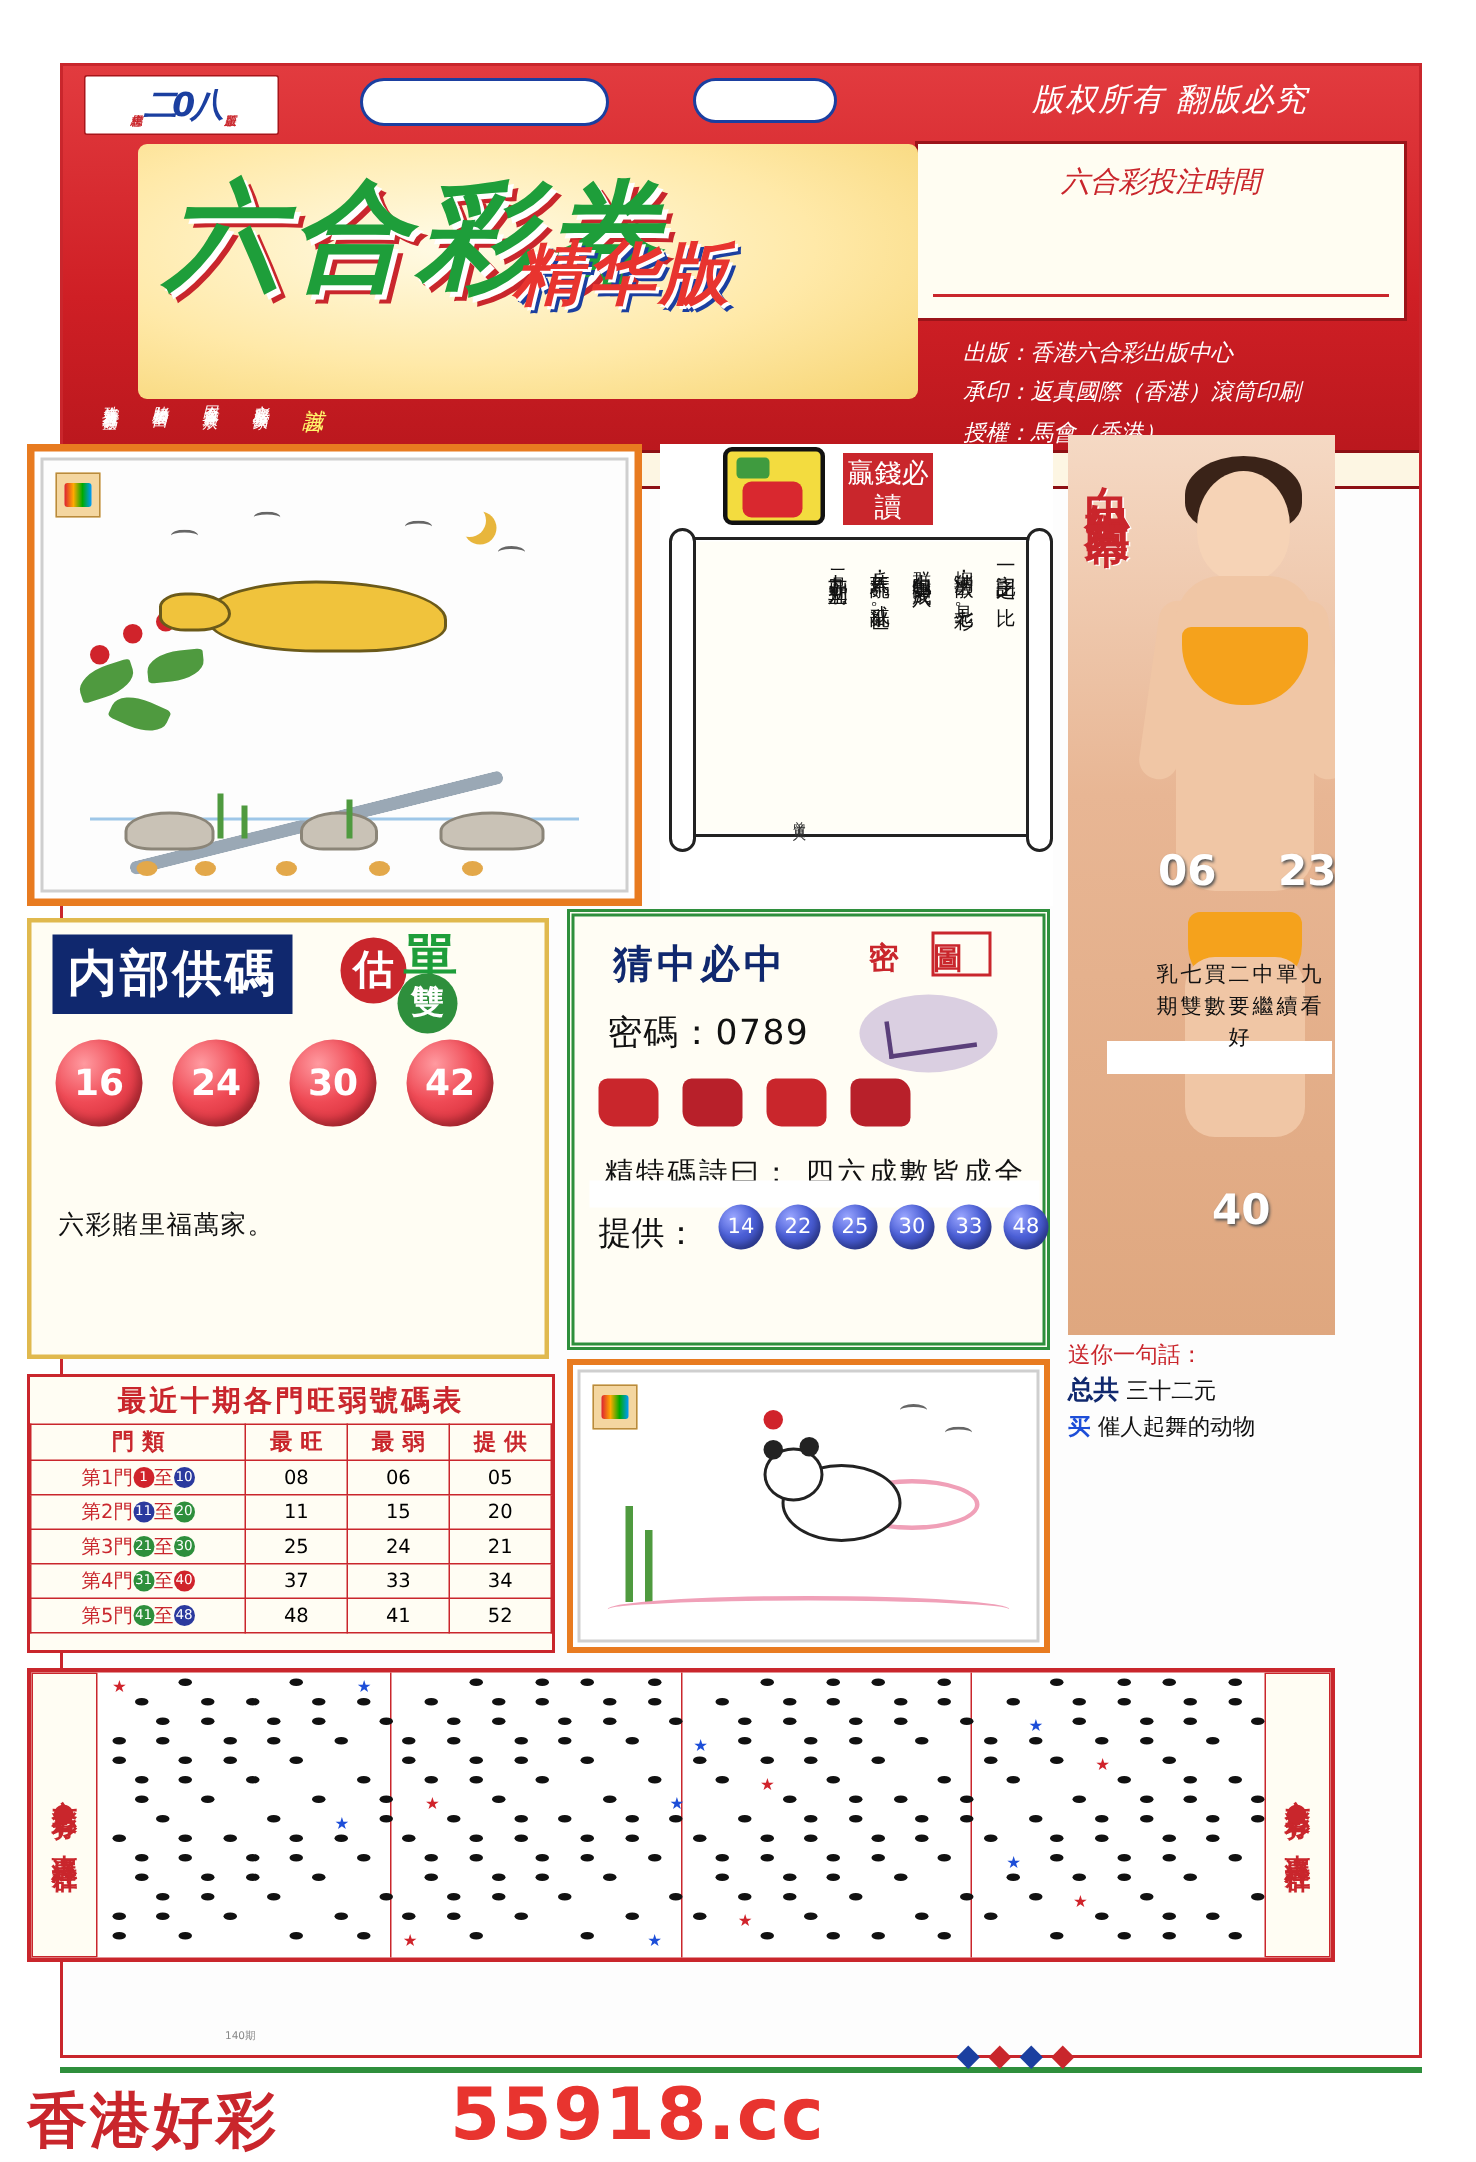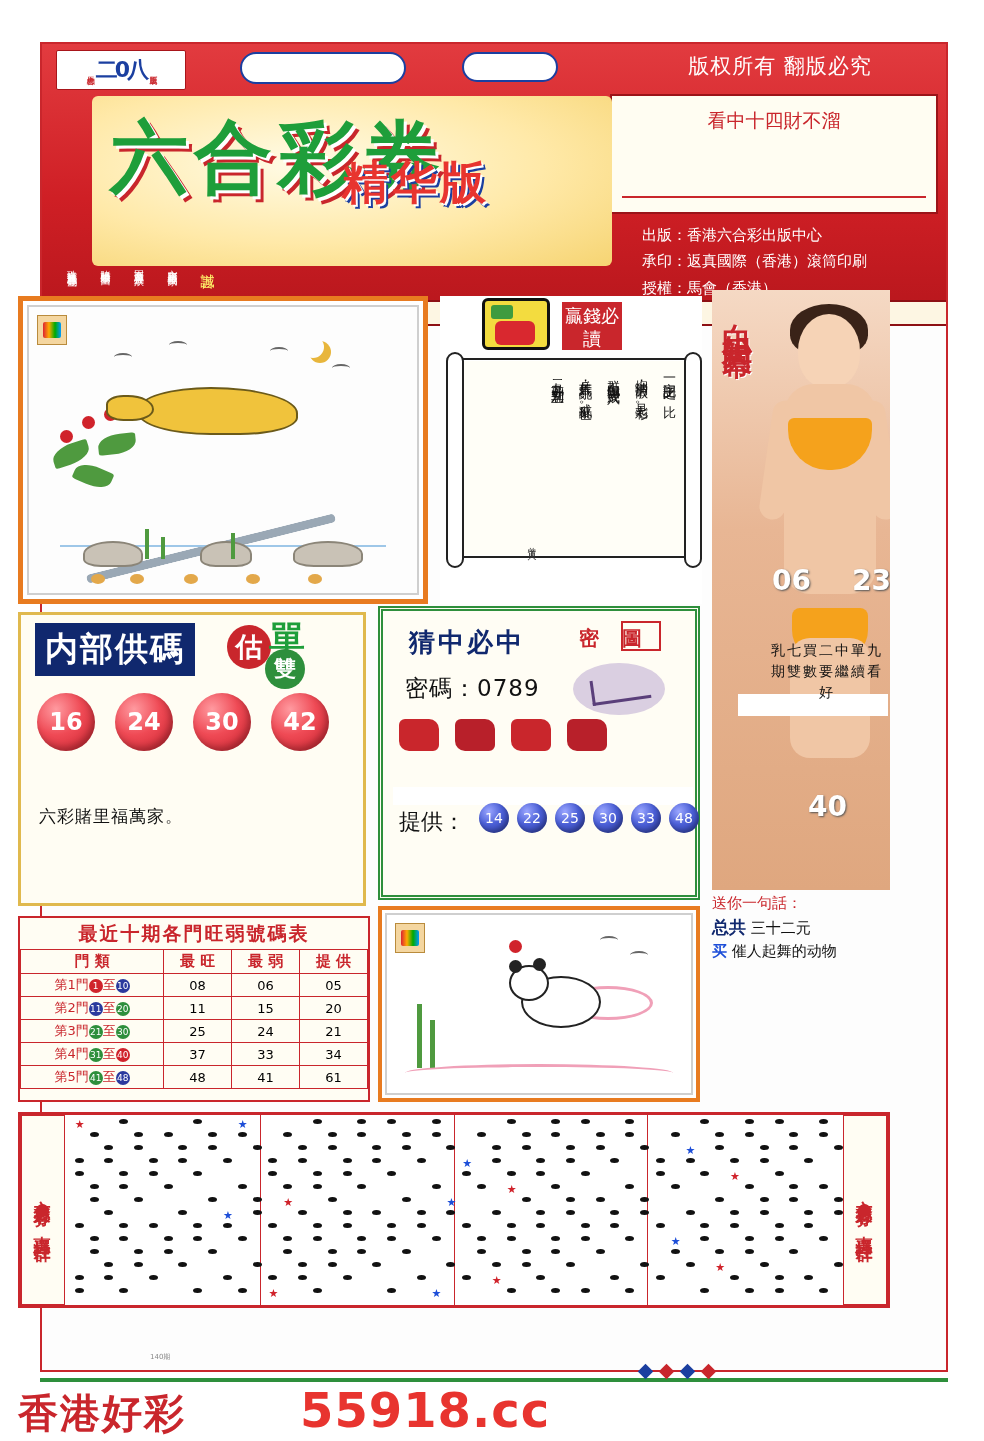--- a/index.html
+++ b/index.html
@@ -17,20 +17,21 @@
     background: #fdfdfd;
     border: 2px solid #c9262c;
   }
 
   
   .hdr {
     position: relative;
     height: 282px;
     background: linear-gradient(180deg,#e23b3f 0%, #cf1f25 55%, #b6161c 100%);
     border-bottom: 2px solid #8d1014;
+    font-style: italic;
   }
   .logo-box {
     position:absolute; left:14px; top:6px; width:130px; height:40px;
     background:#ffffff; border:1px solid #a8151a; border-radius:2px;
     display:flex; align-items:center; justify-content:center;
   }
   .logo-left { font-size:8px; color:#c9262c; line-height:1.05; writing-mode:vertical-rl; text-orientation:upright; margin-right:2px;}
   .logo-mid { font-size:22px; color:#1b3fa0; letter-spacing:-3px; font-weight:bold;}
   .logo-right { font-size:8px; color:#c9262c; line-height:1.05; writing-mode:vertical-rl; text-orientation:upright; margin-left:2px;}
   .pillbox1 {
@@ -271,21 +272,21 @@
       <span class="logo-mid">二0八</span>
       <span class="logo-right">原裝正版</span>
     </div>
 
     <div class="pillbox1"></div>
     <div class="pillbox2"></div>
 
     <div class="copyright">版权所有 翻版必究</div>
 
     <div class="betbox">
-      <div class="bt">看中十四財不溜</div>
+      <div class="bt">六合彩投注時間</div>
       <div class="line"></div>
     </div>
 
     <div class="brand">
       <div class="brand-title">六合彩券</div>
     </div>
     <div class="brand-sub">精华版</div>
 
     <div class="vlines">
       <span class="vline">珠光寶氣贏尊靈碼</span>
@@ -408,20 +409,24 @@
   <div class="gp-mi">密 圖</div>
   <div class="gp-code">
     <span>密碼：</span><span>0789</span>
   </div>
   <div class="gp-stamp"></div>
   <div class="zodiacs">
     <div class="zod"></div>
     <div class="zod b"></div>
     <div class="zod"></div>
     <div class="zod b"></div>
+  </div>
+  <div class="gp-poem">
+    <span>精特碼詩曰：</span>
+    <span>四六成數皆成全</span>
   </div>
   <div class="gp-white"></div>
   <div class="gp-provide-label">提供：</div>
   <div class="sballs">
     <div class="sball">14</div>
     <div class="sball">22</div>
     <div class="sball">25</div>
     <div class="sball">30</div>
     <div class="sball">33</div>
     <div class="sball">48</div>
@@ -479,21 +484,21 @@
         <td>37</td>
         <td>33</td>
         <td>34</td>
       </tr>
       <tr>
         <td class="lbl">
           <span>第5門</span><span class="minidot d-green">41</span>至<span class="minidot d-blue">48</span>
         </td>
         <td>48</td>
         <td>41</td>
-        <td>61</td>
+        <td>52</td>
       </tr>
     </tbody>
   </table>
 </div>
 
 <div class="panel" id="panda-panel">
   <div class="inner">
     <div class="pstamp"></div>
     <div class="bird" style="left:70%;top:12%;"></div>
     <div class="bird" style="left:80%;top:20%;"></div>

